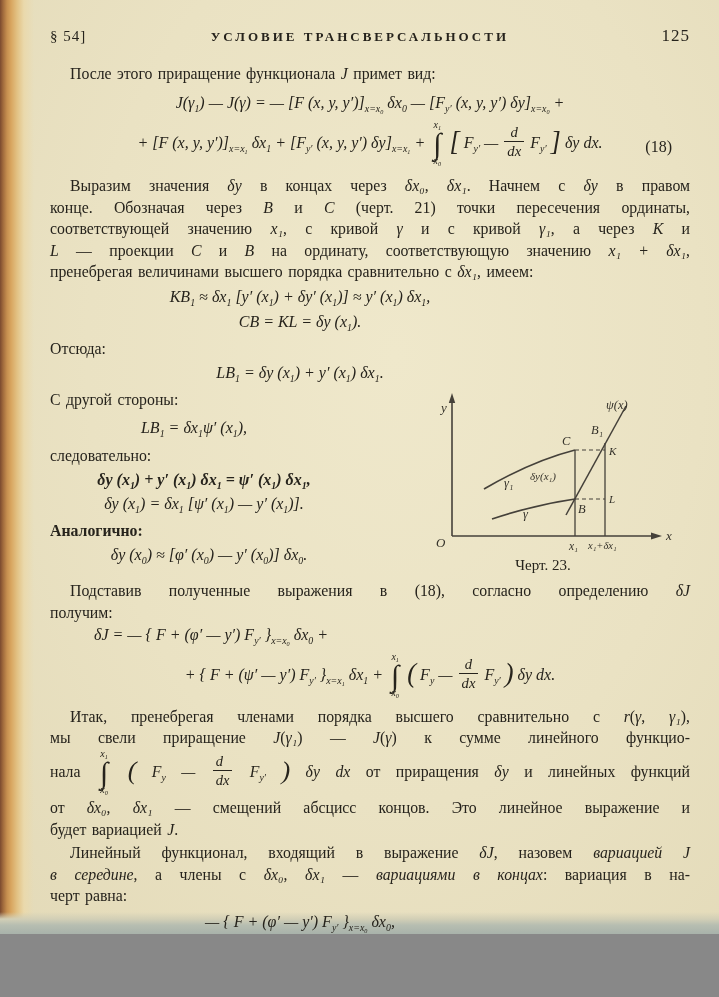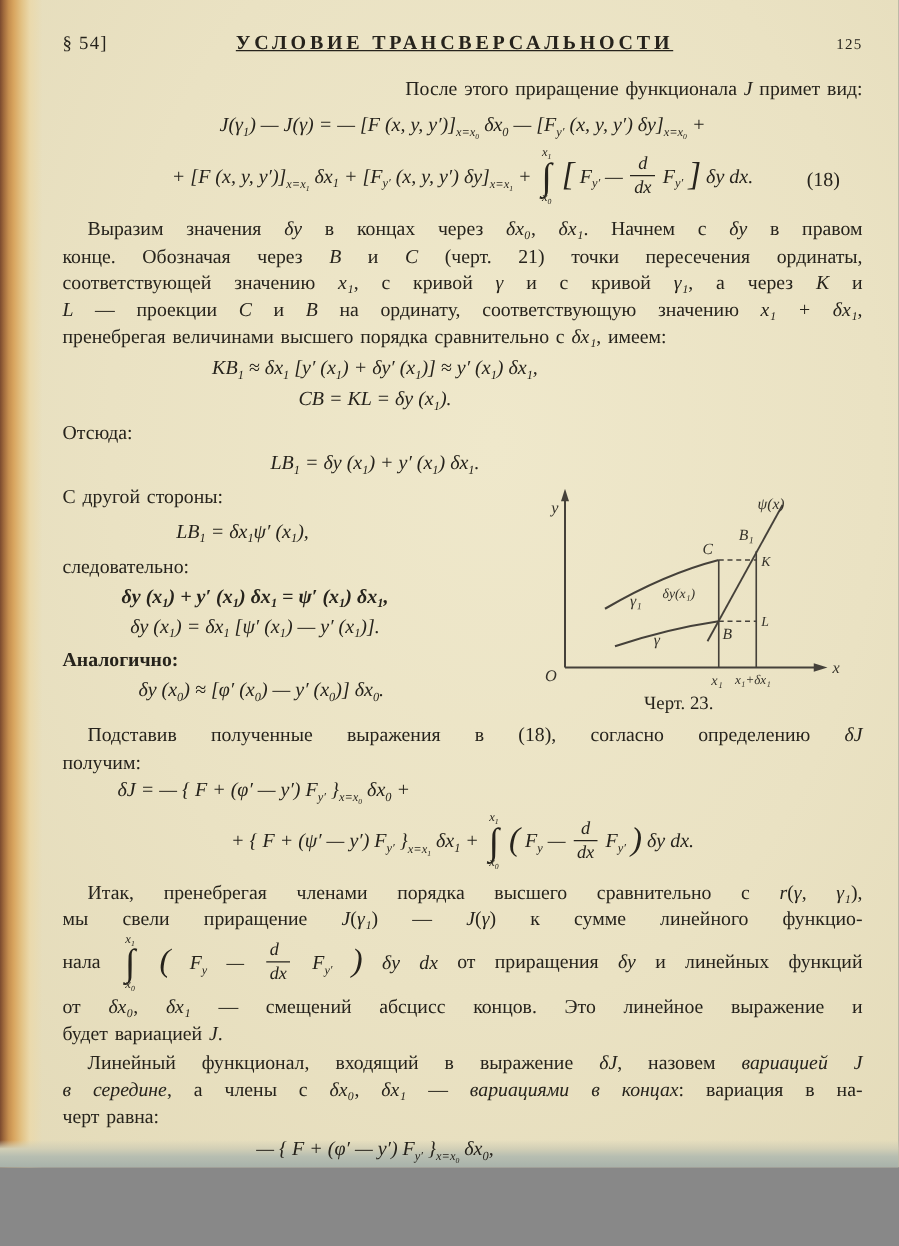--- a/index.html
+++ b/index.html
@@ -6,22 +6,22 @@
   .page{position:relative;width:719px;height:934px;overflow:hidden;
         background:radial-gradient(ellipse at 55% 38%, #efe8cb 0%, #eae2c3 55%, #e3dab8 100%);
         font-family:"Liberation Serif",serif;color:#26231c;}
   .spine{position:absolute;left:0;top:0;width:34px;height:100%;pointer-events:none;
         background:linear-gradient(90deg,#7b4a2f 0px,#a06a3c 3px,#c68f4f 7px,#d8a55f 11px,#e2c183 17px,#ead9ac 24px,rgba(234,226,195,0) 34px);}
   .bedge{position:absolute;left:0;bottom:0;width:100%;height:22px;pointer-events:none;
         background:linear-gradient(180deg,rgba(234,226,195,0) 0px,#d2cfb6 7px,#b7beb1 13px,#a8b2aa 22px);}
   .content{position:absolute;left:50px;top:0;width:640px;}
   header{display:flex;align-items:baseline;justify-content:space-between;margin-top:26px;}
   .sec{font-size:15px;letter-spacing:1px;}
-  .rtitle{font-size:16px;letter-spacing:3px;font-weight:bold;transform:translateX(-14px);text-decoration:underline;}
-  .pnum{font-size:12px;letter-spacing:1px;font-family:Liberation Serif, serif;}
+  .rtitle{font-size:13px;letter-spacing:3px;font-weight:bold;transform:translateX(-14px);}
+  .pnum{font-size:17px;letter-spacing:1px;font-family:Liberation Serif, serif;}
   .txt{font-size:15.8px;line-height:21.6px;word-spacing:1.5px;}
   .ln{text-align:justify;text-align-last:justify;}
   .ind{text-indent:20px;}
   .eq{font-style:italic;font-size:16px;text-align:center;margin:5px 0;}
   .eq-left{text-align:left;padding-left:44px;}
   .eq-shift{padding-right:140px;}
   .eqrow{position:relative;}
   .eqnum{position:absolute;right:18px;top:50%;transform:translateY(-35%);font-style:normal;}
   .m{font-style:italic;}
   sub,sup{font-size:62%;}
@@ -48,21 +48,21 @@
   <div class="spine"></div>
   <div class="bedge"></div>
 
   <div class="content">
     <header>
       <span class="sec">§ 54]</span>
       <span class="rtitle">УСЛОВИЕ ТРАНСВЕРСАЛЬНОСТИ</span>
       <span class="pnum">125</span>
     </header>
 
-    <div class="txt ind" style="margin-top:17px;text-align:right;">После этого приращение функционала <i>J</i> примет вид:</div>
+    <div class="txt ind" style="margin-top:17px;">После этого приращение функционала <i>J</i> примет вид:</div>
 
     <div class="eq" style="margin-top:9px;">J(γ<sub>1</sub>) — J(γ) = — [F (x, y, y′)]<sub>x=x<sub>0</sub></sub> δx<sub>0</sub> — [F<sub>y′</sub> (x, y, y′) δy]<sub>x=x<sub>0</sub></sub> +</div>
     <div class="eq eqrow">
       <span>+ [F (x, y, y′)]<sub>x=x<sub>1</sub></sub> δx<sub>1</sub> + [F<sub>y′</sub> (x, y, y′) δy]<sub>x=x<sub>1</sub></sub> + <span class="in">
             <span class="il">x<sub>1</sub></span>
             <span class="is">∫</span>
             <span class="il">x<sub>0</sub></span>
           </span> <span class="bg">[</span> F<sub>y′</sub> — <span class="fr"><span class="fn">d</span><span class="fd">dx</span></span> F<sub>y′</sub> <span class="bg">]</span> δy dx.</span>
       <span class="eqnum">(18)</span>
     </div>

